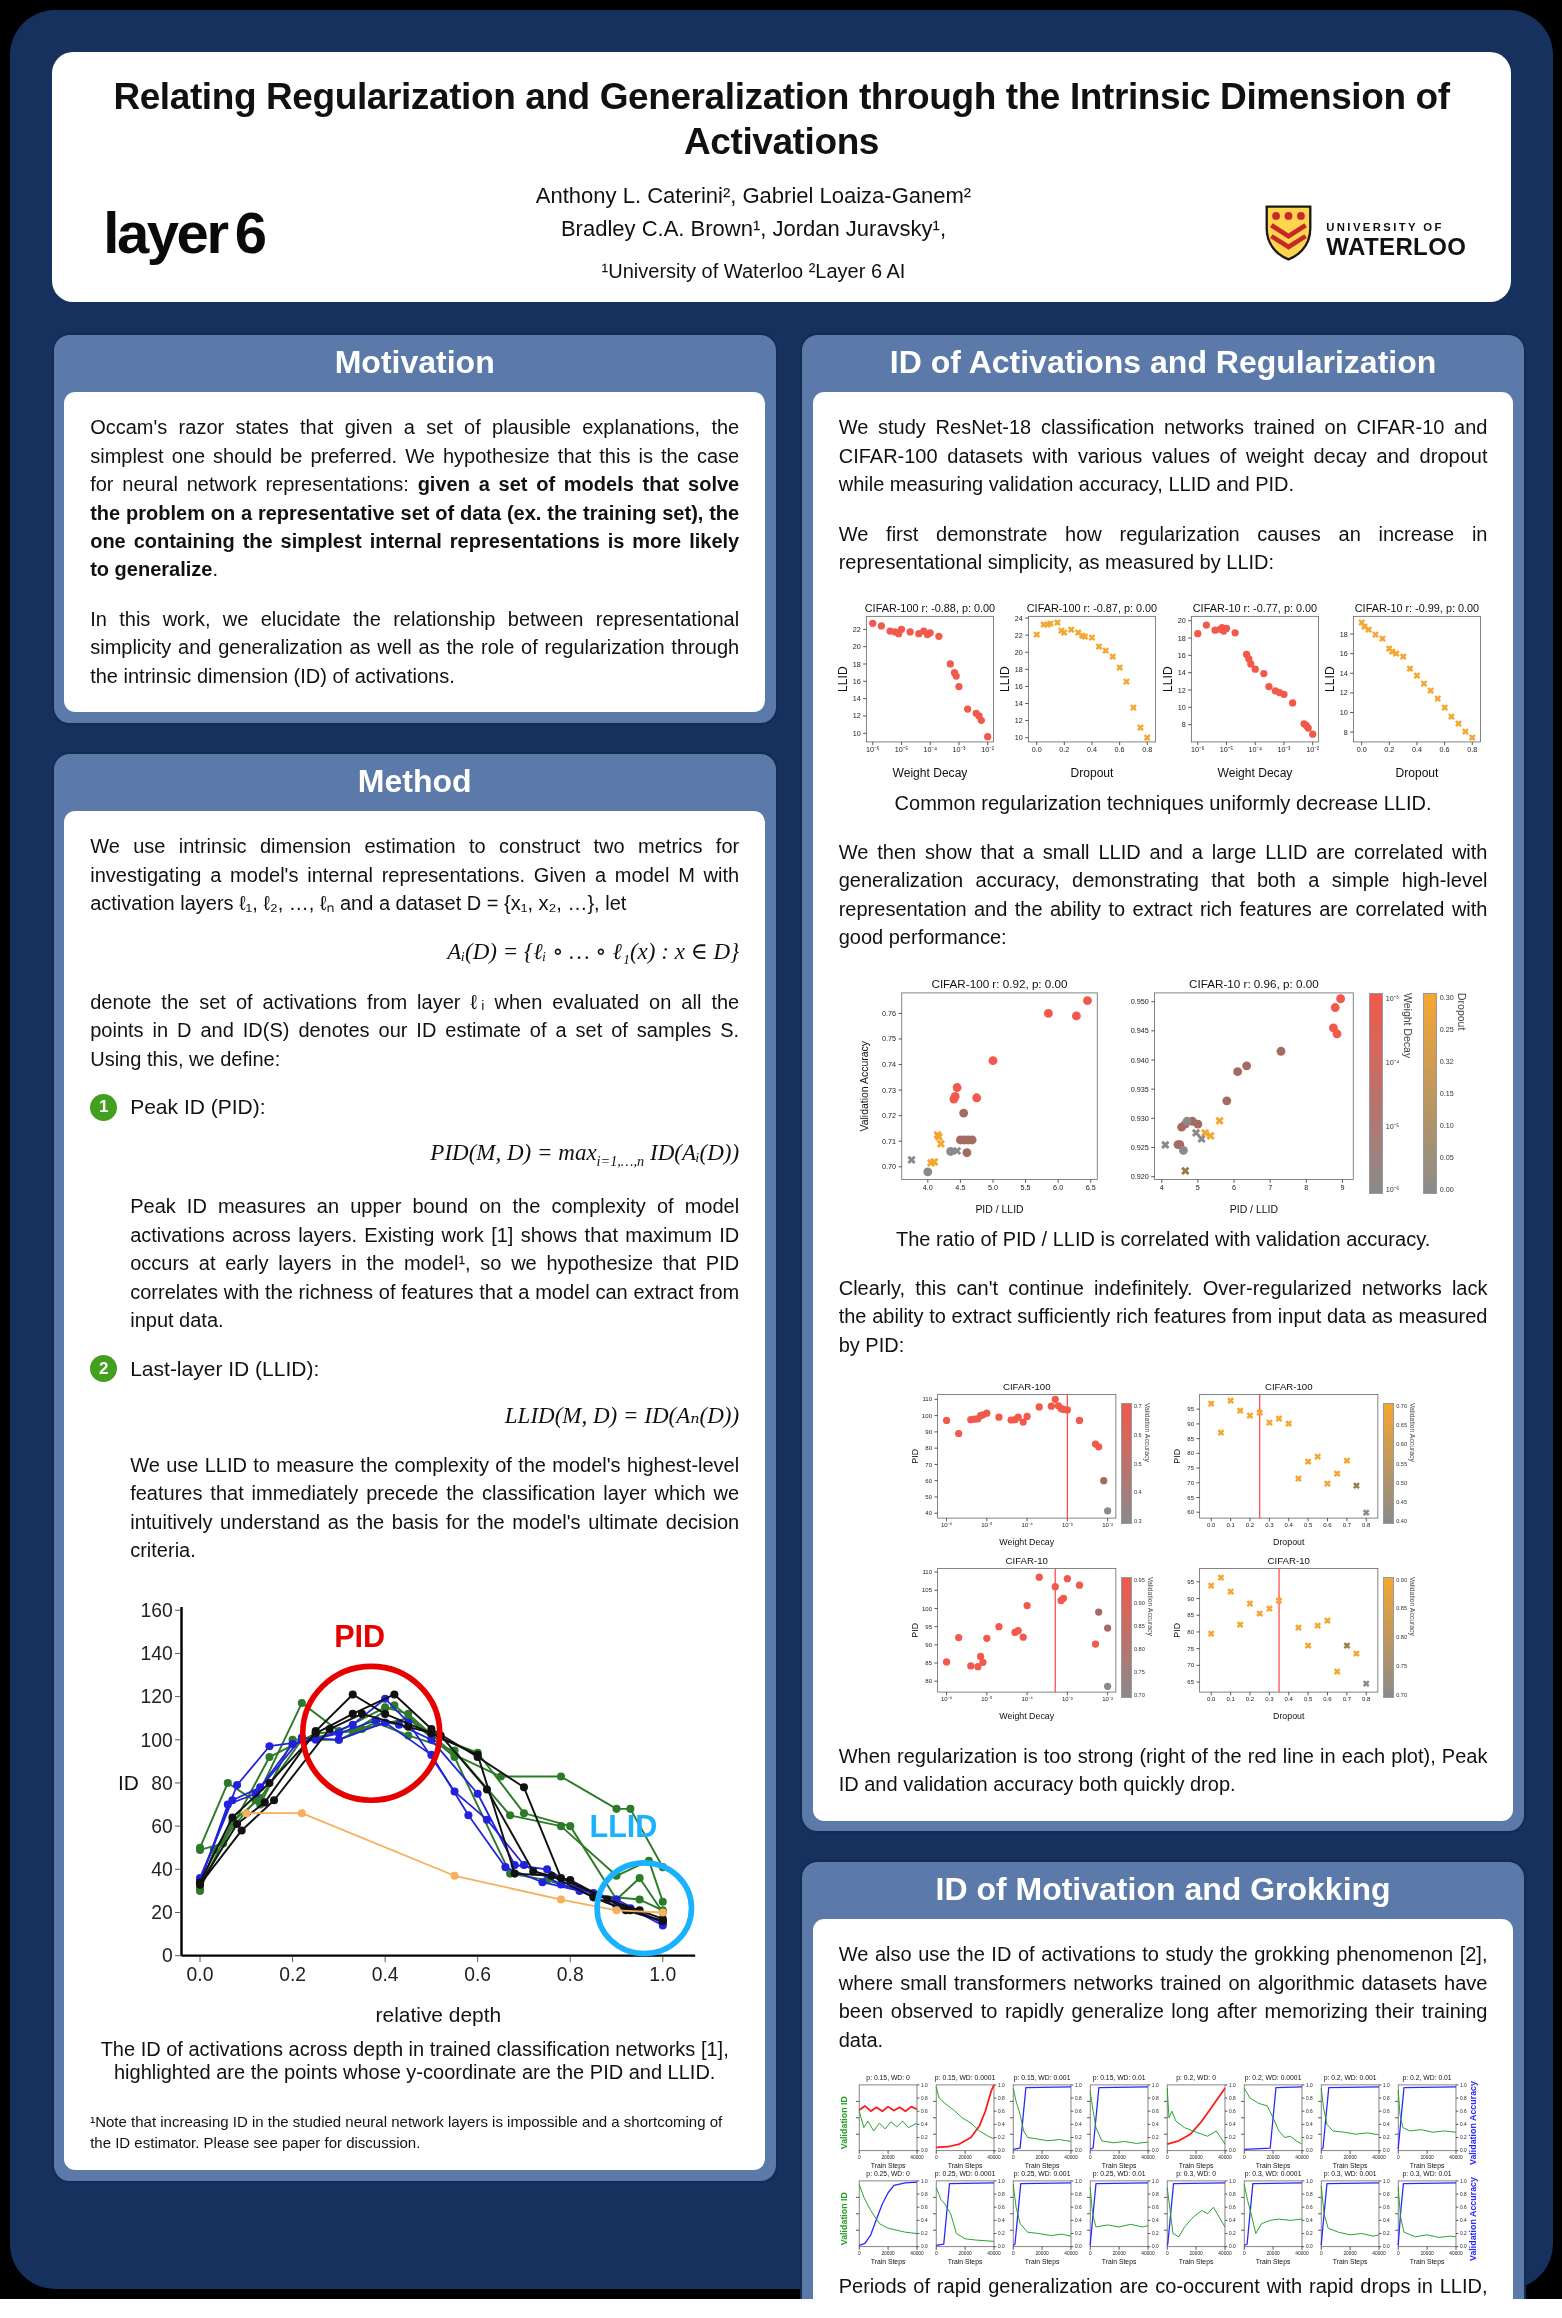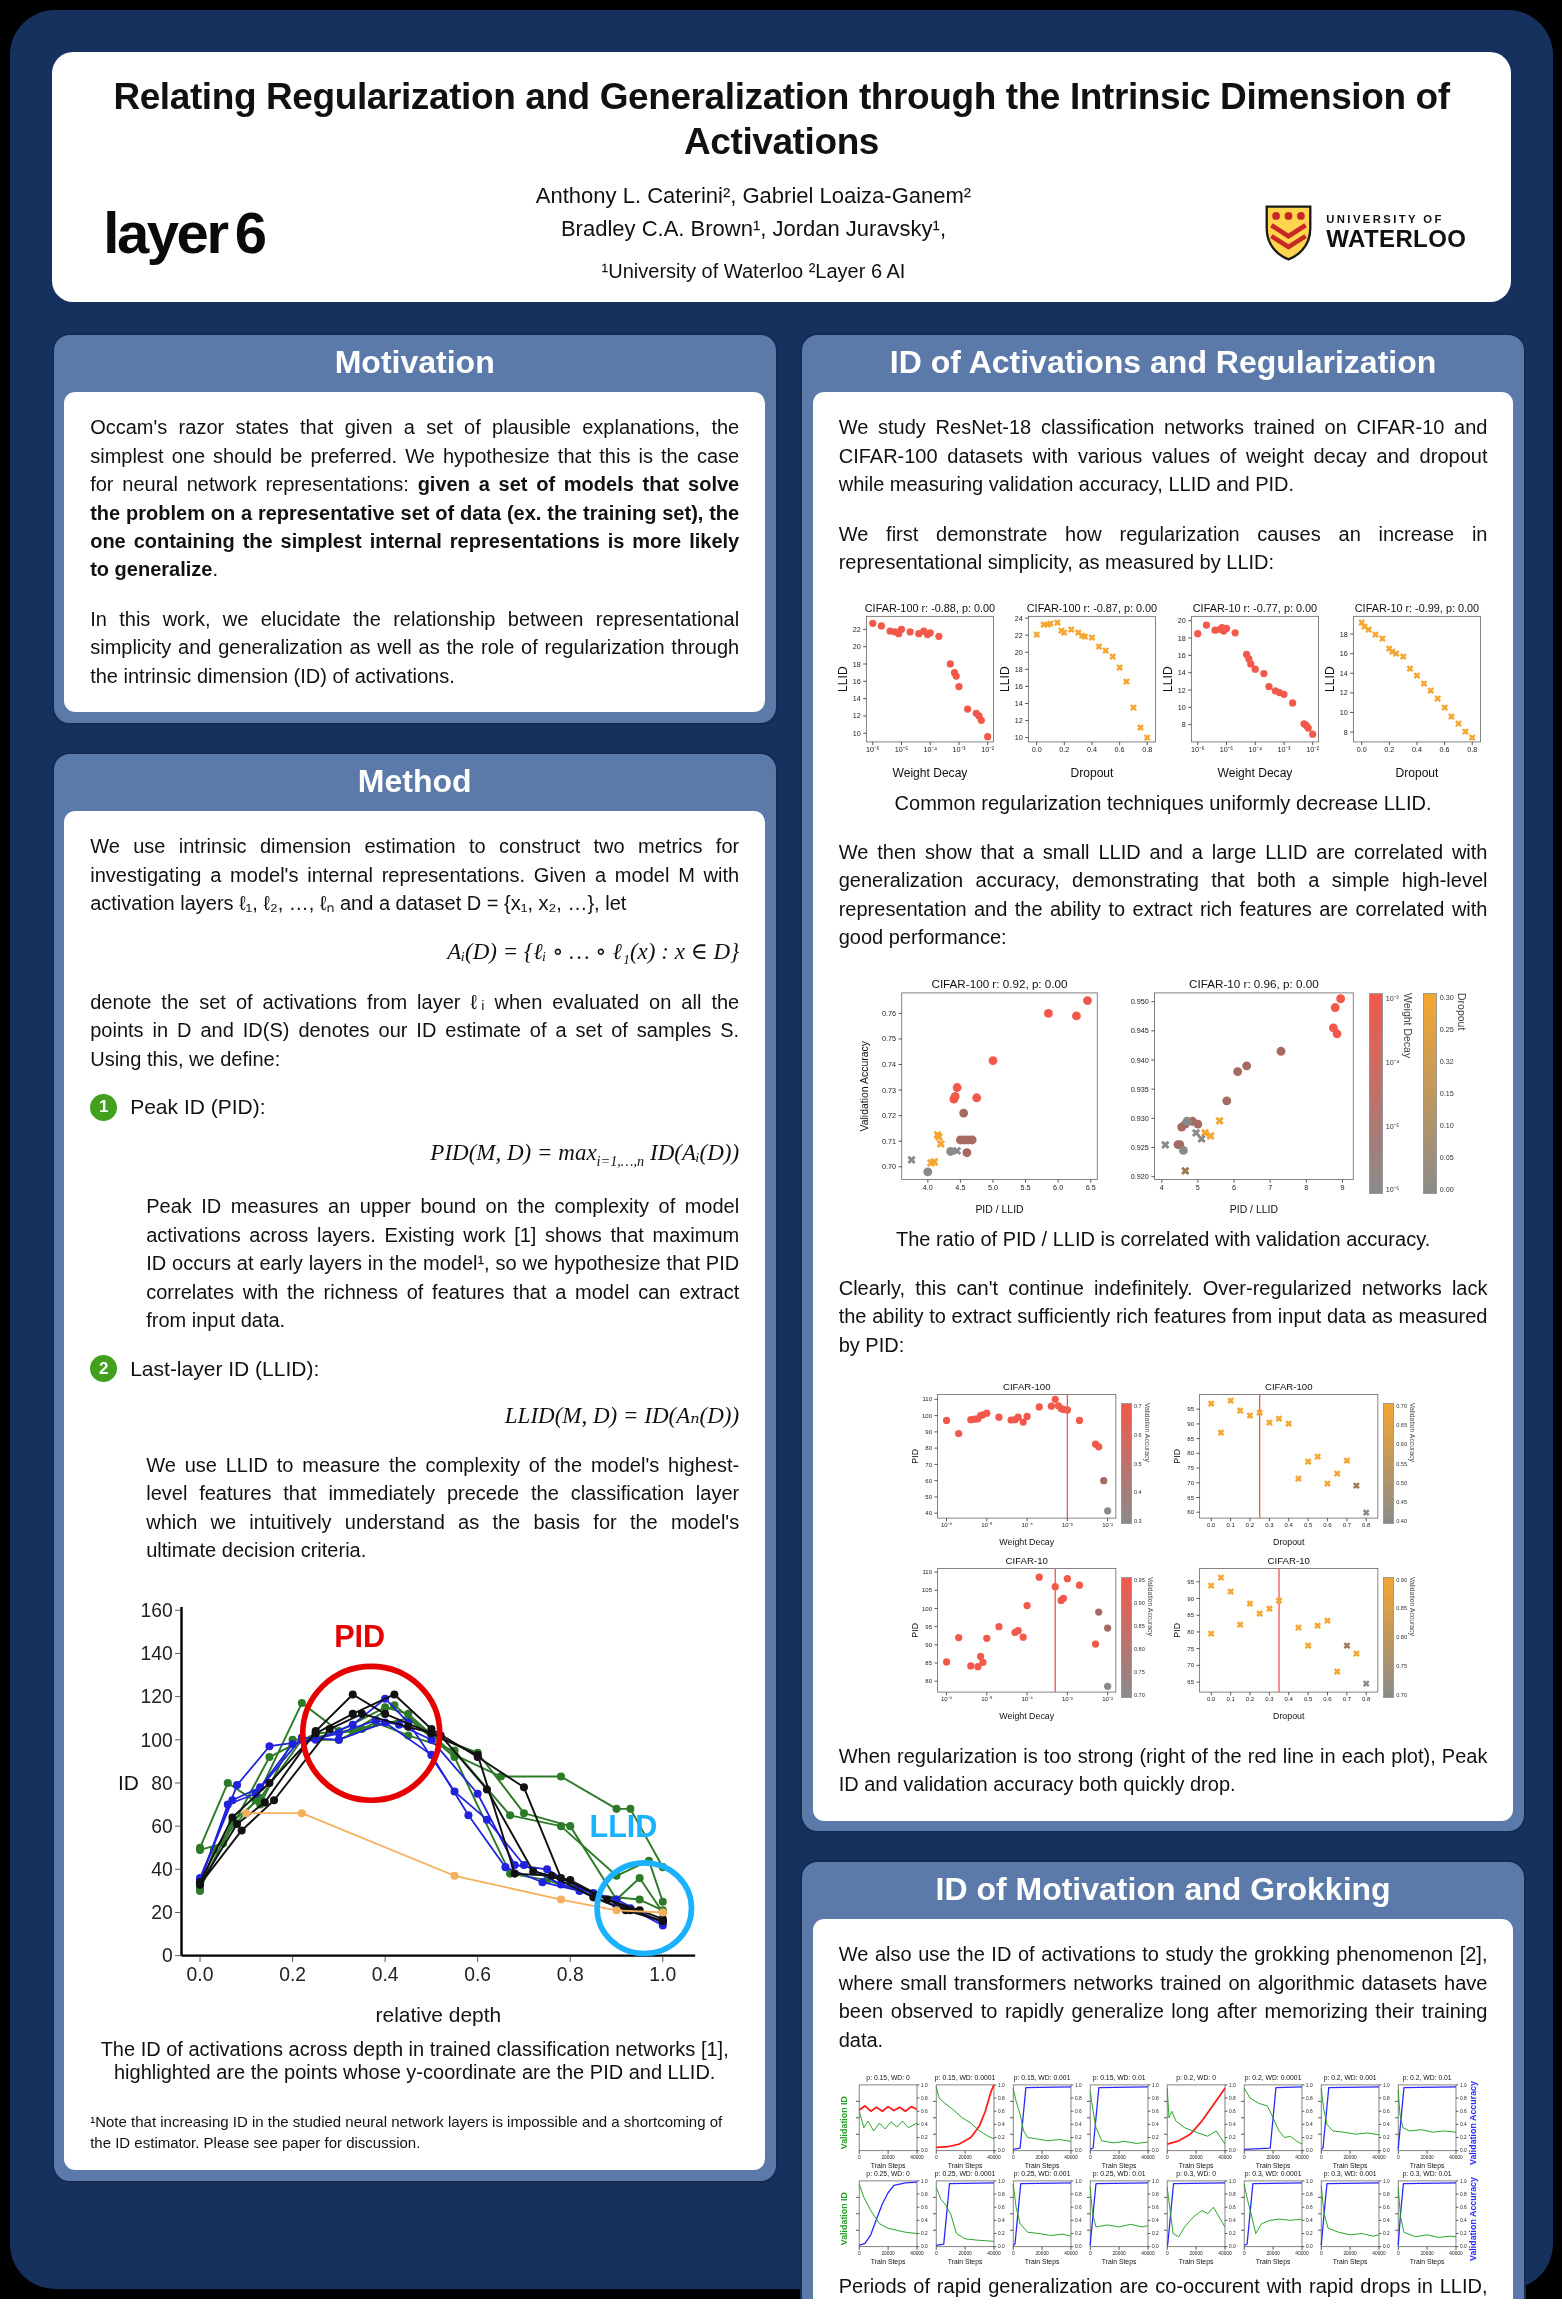--- a/index.html
+++ b/index.html
@@ -6,35 +6,35 @@
   body{font-family:"Liberation Sans",sans-serif;color:#111}
   .poster{width:1563px;height:2299px;position:relative;background:#000;overflow:hidden}
   .board{position:absolute;inset:9.7px;background:#17315f;border-radius:45px}
   .header{background:#fff;border-radius:21px;margin:42px 42px 31px;padding:22.5px 37px 16px}
   .title{font-size:37px;font-weight:bold;text-align:center;line-height:1.22;letter-spacing:-0.4px}
   .authors-row{display:grid;grid-template-columns:266px 1fr 322px;align-items:center;margin-top:14.5px}
   .l6{font-size:58px;font-weight:800;letter-spacing:-2.4px;color:#0a0a0a;padding-left:14.5px}
   .l6 .six{margin-left:8px}
   .authors{text-align:center;font-size:22px;line-height:1.5}
   .affil{font-size:20px;margin-top:11.3px}
-  .uw{display:flex;align-items:center;gap:14px;justify-content:flex-end;padding-right:8px}
+  .uw{display:flex;align-items:flex-end;gap:14px;justify-content:flex-end;padding-right:8px}
   .uw-text .small{font-size:11.3px;font-weight:bold;letter-spacing:2.4px}
   .uw-text .big{font-size:24px;font-weight:800;letter-spacing:0.4px}
   .cols{display:grid;grid-template-columns:726px 1fr;gap:22.5px;margin:0 42px;align-items:start}
   .sec{background:#5b7aa9;border:2.4px solid #152c52;border-radius:17.7px;overflow:hidden;margin-bottom:27px}
   .sec-title{color:#ffffff;font-weight:bold;font-size:32px;text-align:center;padding:8.9px 0 11.3px}
   .sec-body{background:#fff;border-radius:11.3px;margin:0 10.5px 10.5px;padding:21px 26px 17.7px}
   .p{font-size:20px;line-height:1.42;text-align:justify;margin:0 0 21px}
   .bold{font-weight:bold}
   .eq{font-family:"Liberation Serif","DejaVu Serif",serif;font-style:italic;font-size:23px;text-align:right;margin:19.3px 0 22.5px}
   .maxsub{font-size:62%;vertical-align:sub}
   .li{display:flex;gap:13px;margin:21px 0 9.7px;align-items:center}
   .num{flex:0 0 27px;height:27px;border-radius:50%;background:#43a01f;color:#fff;font-size:17px;font-weight:bold;display:flex;align-items:center;justify-content:center}
   .li-label{font-size:21px}
-  .li-body{margin-left:56px}
+  .li-body{margin-left:40px}
   .fig{display:flex;justify-content:center;margin:6.4px 0 3.2px}
   .cap{font-size:20px;text-align:center;margin:13px 8px 22.5px}
   .foot{font-size:15px;line-height:1.4;margin-top:27px}
   .row4{display:flex;justify-content:center;gap:1.6px;margin-top:3.2px}
   .row2{display:flex;justify-content:center;align-items:center;gap:9.7px;margin-top:4.8px}
   .grid2{display:grid;grid-template-columns:repeat(2,max-content);gap:6.4px 17.7px;justify-content:center;margin-top:4.8px}
   .cell{display:flex;align-items:center}
   .cbar{display:flex;gap:2.4px;align-items:stretch}
   .cbar-bar{width:12px;border:0.8px solid #999}
   .cbar-ticks{display:flex;flex-direction:column;justify-content:space-between;font-size:7.2px;color:#333}

